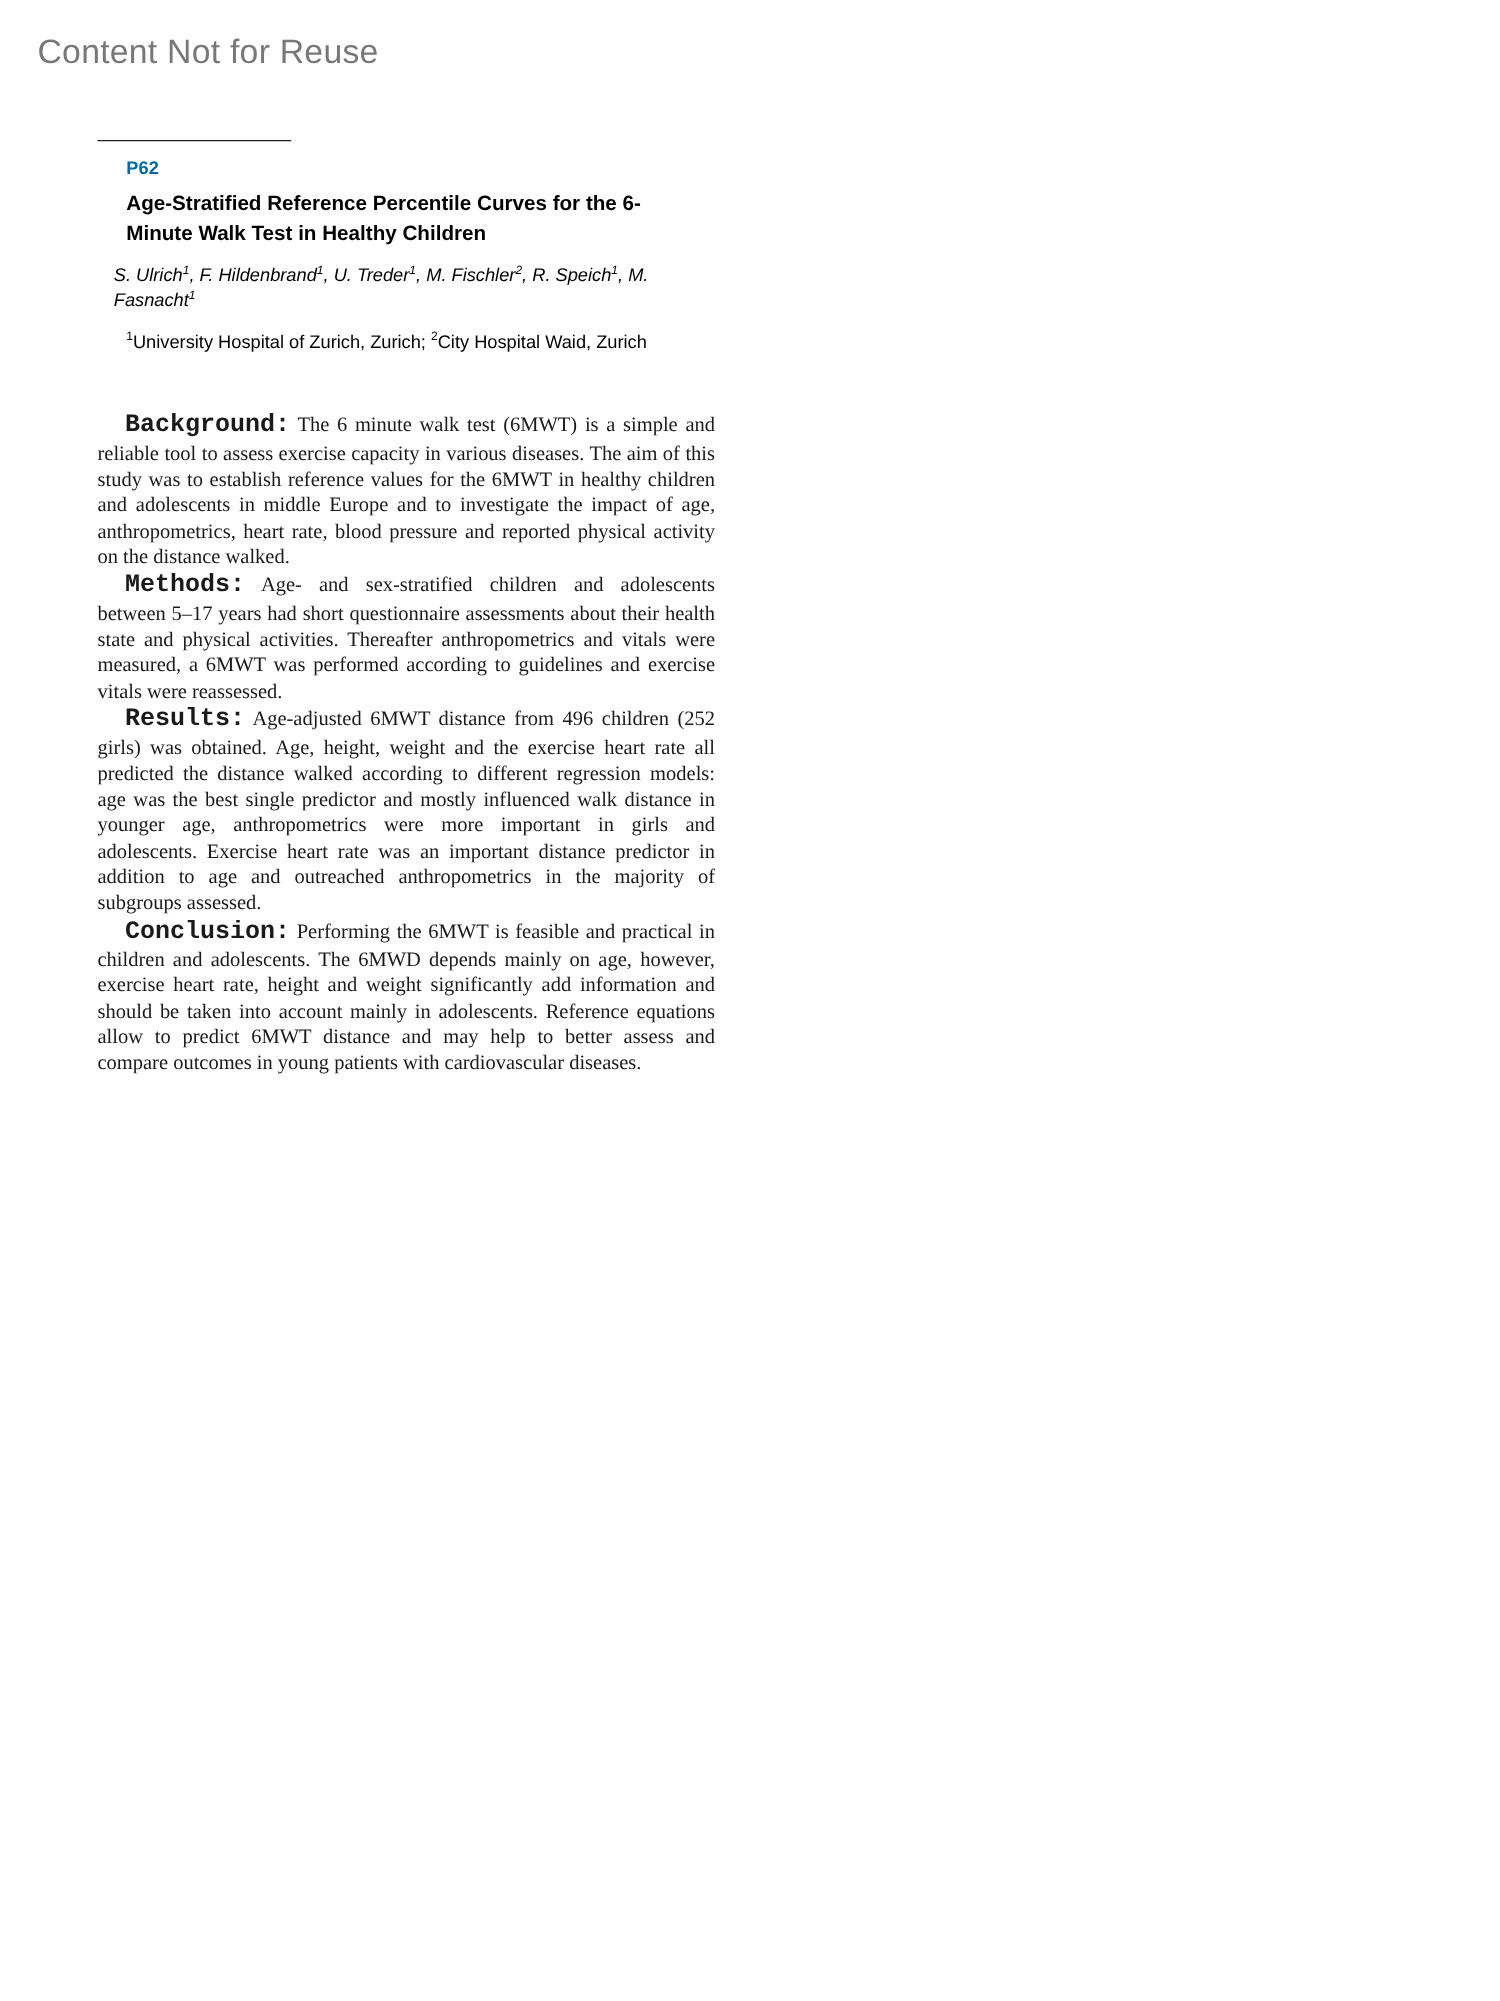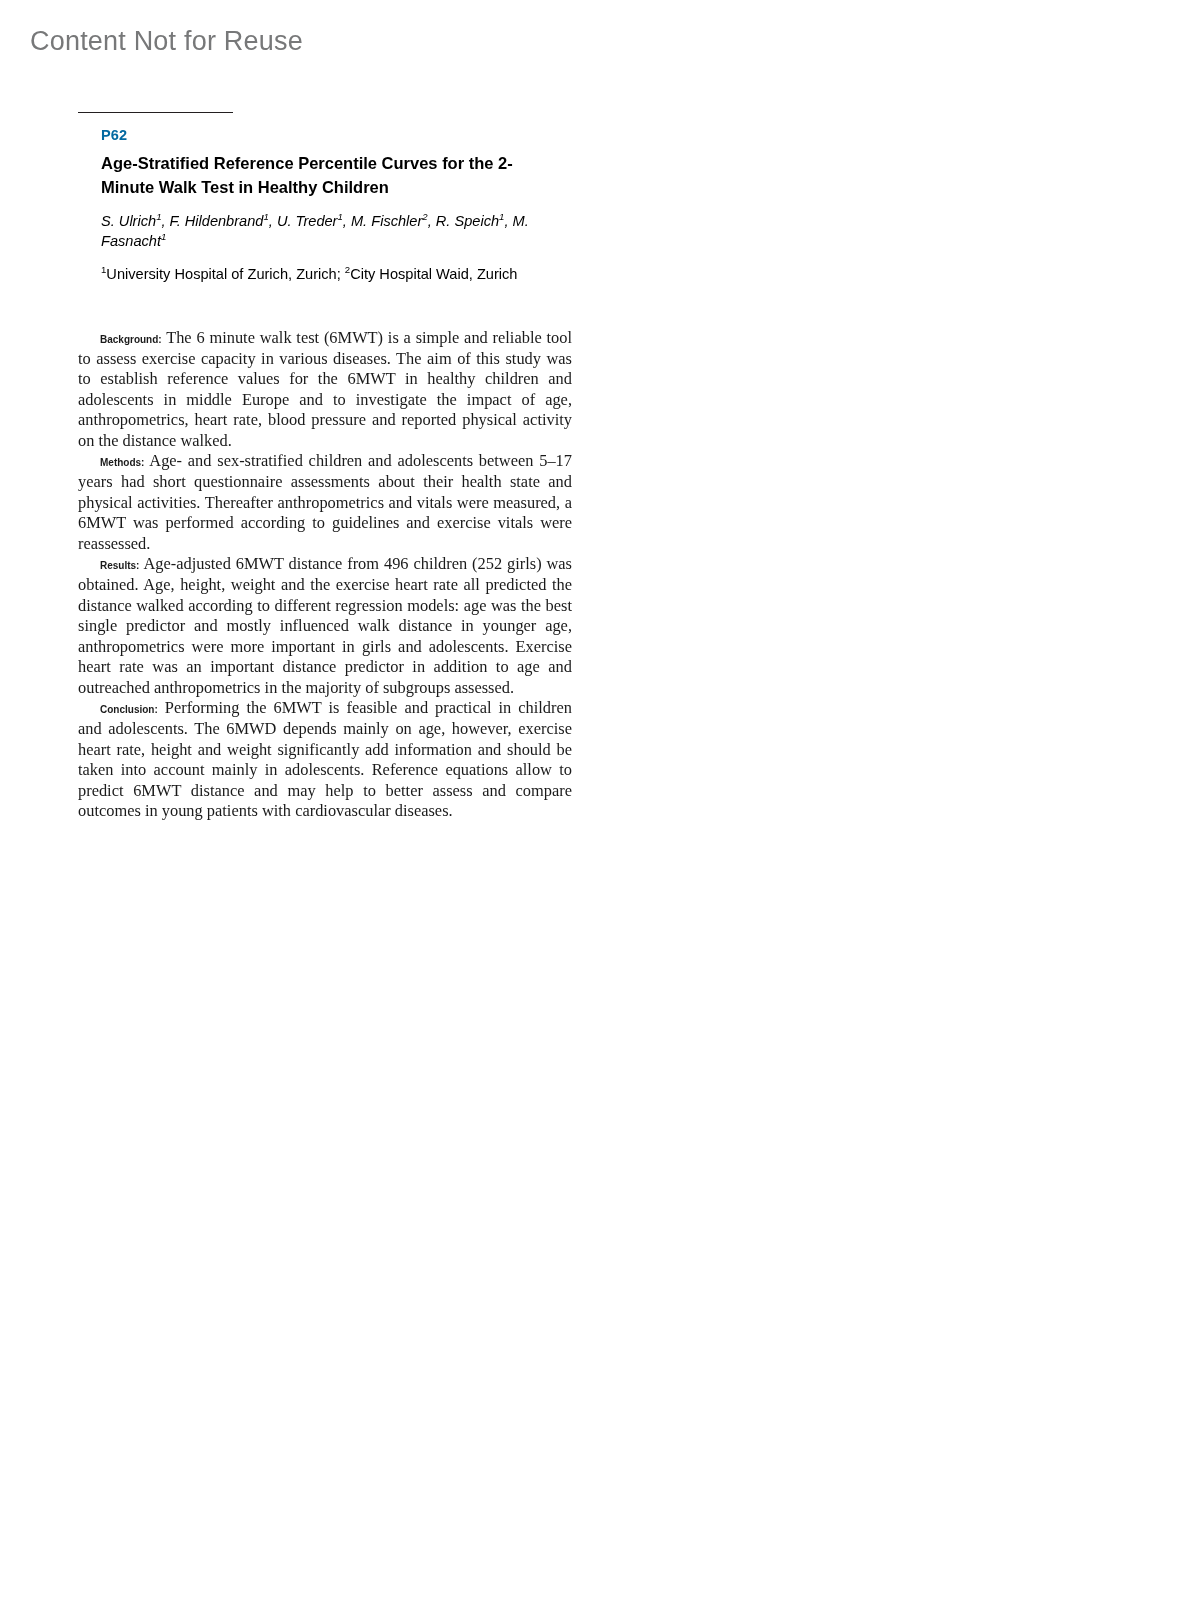--- a/index.html
+++ b/index.html
@@ -67,21 +67,21 @@
     margin: 0 0 11px 23px;
     max-width: 452px;
   }
 
   .abs-authors {
     font-family: "Liberation Sans", sans-serif;
     font-style: italic;
     font-size: 14.6px;
     line-height: 1.4;
     color: #000;
-    margin: 0 0 12px 23px;
+    margin: 0 0 12px 13px;
     max-width: 452px;
   }
 
   .abs-affil {
     font-family: "Liberation Sans", sans-serif;
     font-size: 14.6px;
     line-height: 1.42;
     color: #000;
     margin: 0 0 0 23px;
     max-width: 440px;
@@ -103,23 +103,23 @@
     line-height: 1.255;
     color: #1a1a1a;
     text-align: justify;
     text-justify: inter-word;
   }
   .body-text p {
     margin: 0;
     text-indent: 22px;
   }
   .body-text p .lead {
-    font-family: Liberation Sans, sans-serif;
+    font-family: Liberation Mono, monospace;
     font-weight: bold;
-    font-size: 10px;
+    font-size: 20px;
   }
 
   
   .footer {
     position: absolute;
     left: 0;
     top: 1404px;
     width: 1200px;
     height: 60px;
   }
@@ -146,21 +146,21 @@
 </head>
 <body>
 
 <div class="page">
 
   <div class="watermark">Content Not for Reuse</div>
 
   <div class="abstract">
     <div class="rule-top"></div>
     <div class="abs-id">P62</div>
-    <div class="abs-title">Age-Stratified Reference Percentile Curves for the 2-Minute Walk Test in Healthy Children</div>
+    <div class="abs-title">Age-Stratified Reference Percentile Curves for the 6-Minute Walk Test in Healthy Children</div>
     <div class="abs-authors">S. Ulrich<sup>1</sup>, F. Hildenbrand<sup>1</sup>, U. Treder<sup>1</sup>, M. Fischler<sup>2</sup>, R. Speich<sup>1</sup>, M. Fasnacht<sup>1</sup></div>
     <div class="abs-affil"><sup>1</sup>University Hospital of Zurich, Zurich; <sup>2</sup>City Hospital Waid, Zurich</div>
   </div>
 
   <div class="body-text">
     <p><span class="lead">Background:</span><span> The 6 minute walk test (6MWT) is a simple and reliable tool to assess exercise capacity in various diseases. The aim of this study was to establish reference values for the 6MWT in healthy children and adolescents in middle Europe and to investigate the impact of age, anthropometrics, heart rate, blood pressure and reported physical activity on the distance walked.</span></p>
     <p><span class="lead">Methods:</span><span> Age- and sex-stratified children and adolescents between 5–17 years had short questionnaire assessments about their health state and physical activities. Thereafter anthropometrics and vitals were measured, a 6MWT was performed according to guidelines and exercise vitals were reassessed.</span></p>
     <p><span class="lead">Results:</span><span> Age-adjusted 6MWT distance from 496 children (252 girls) was obtained. Age, height, weight and the exercise heart rate all predicted the distance walked according to different regression models: age was the best single predictor and mostly influenced walk distance in younger age, anthropometrics were more important in girls and adolescents. Exercise heart rate was an important distance predictor in addition to age and outreached anthropometrics in the majority of subgroups assessed.</span></p>
     <p><span class="lead">Conclusion:</span><span> Performing the 6MWT is feasible and practical in children and adolescents. The 6MWD depends mainly on age, however, exercise heart rate, height and weight significantly add information and should be taken into account mainly in adolescents. Reference equations allow to predict 6MWT distance and may help to better assess and compare outcomes in young patients with cardiovascular diseases.</span></p>
   </div>

